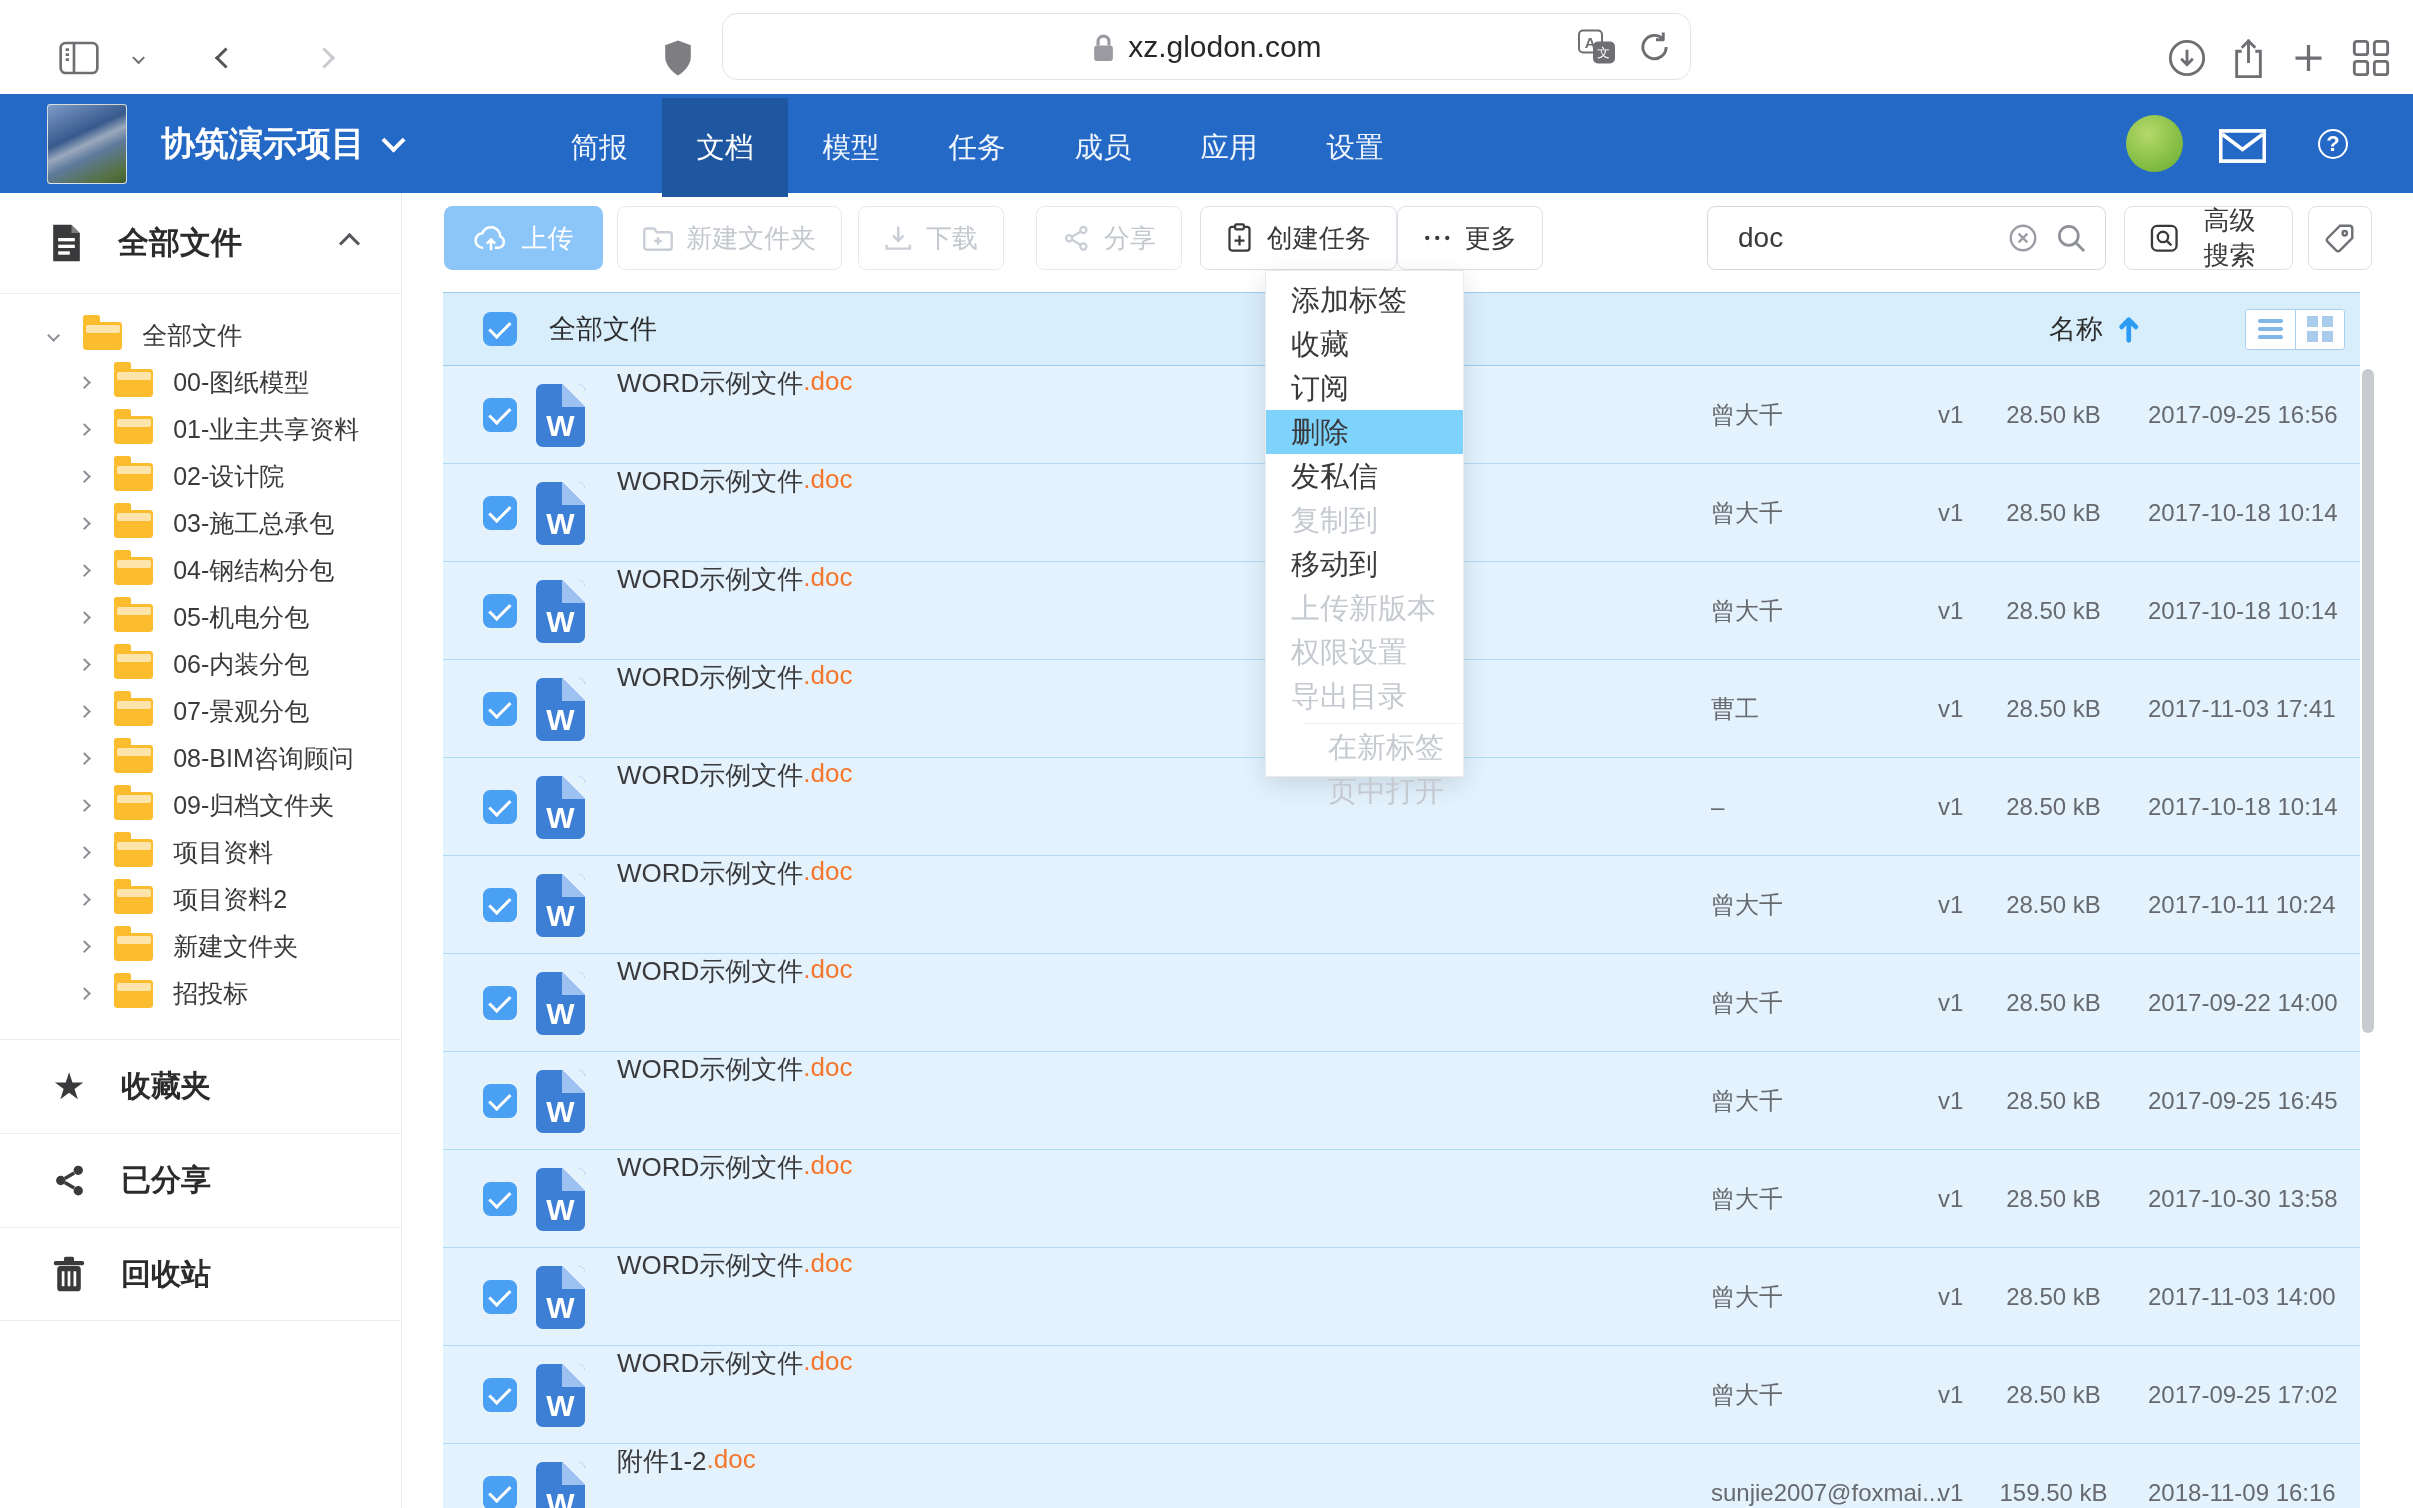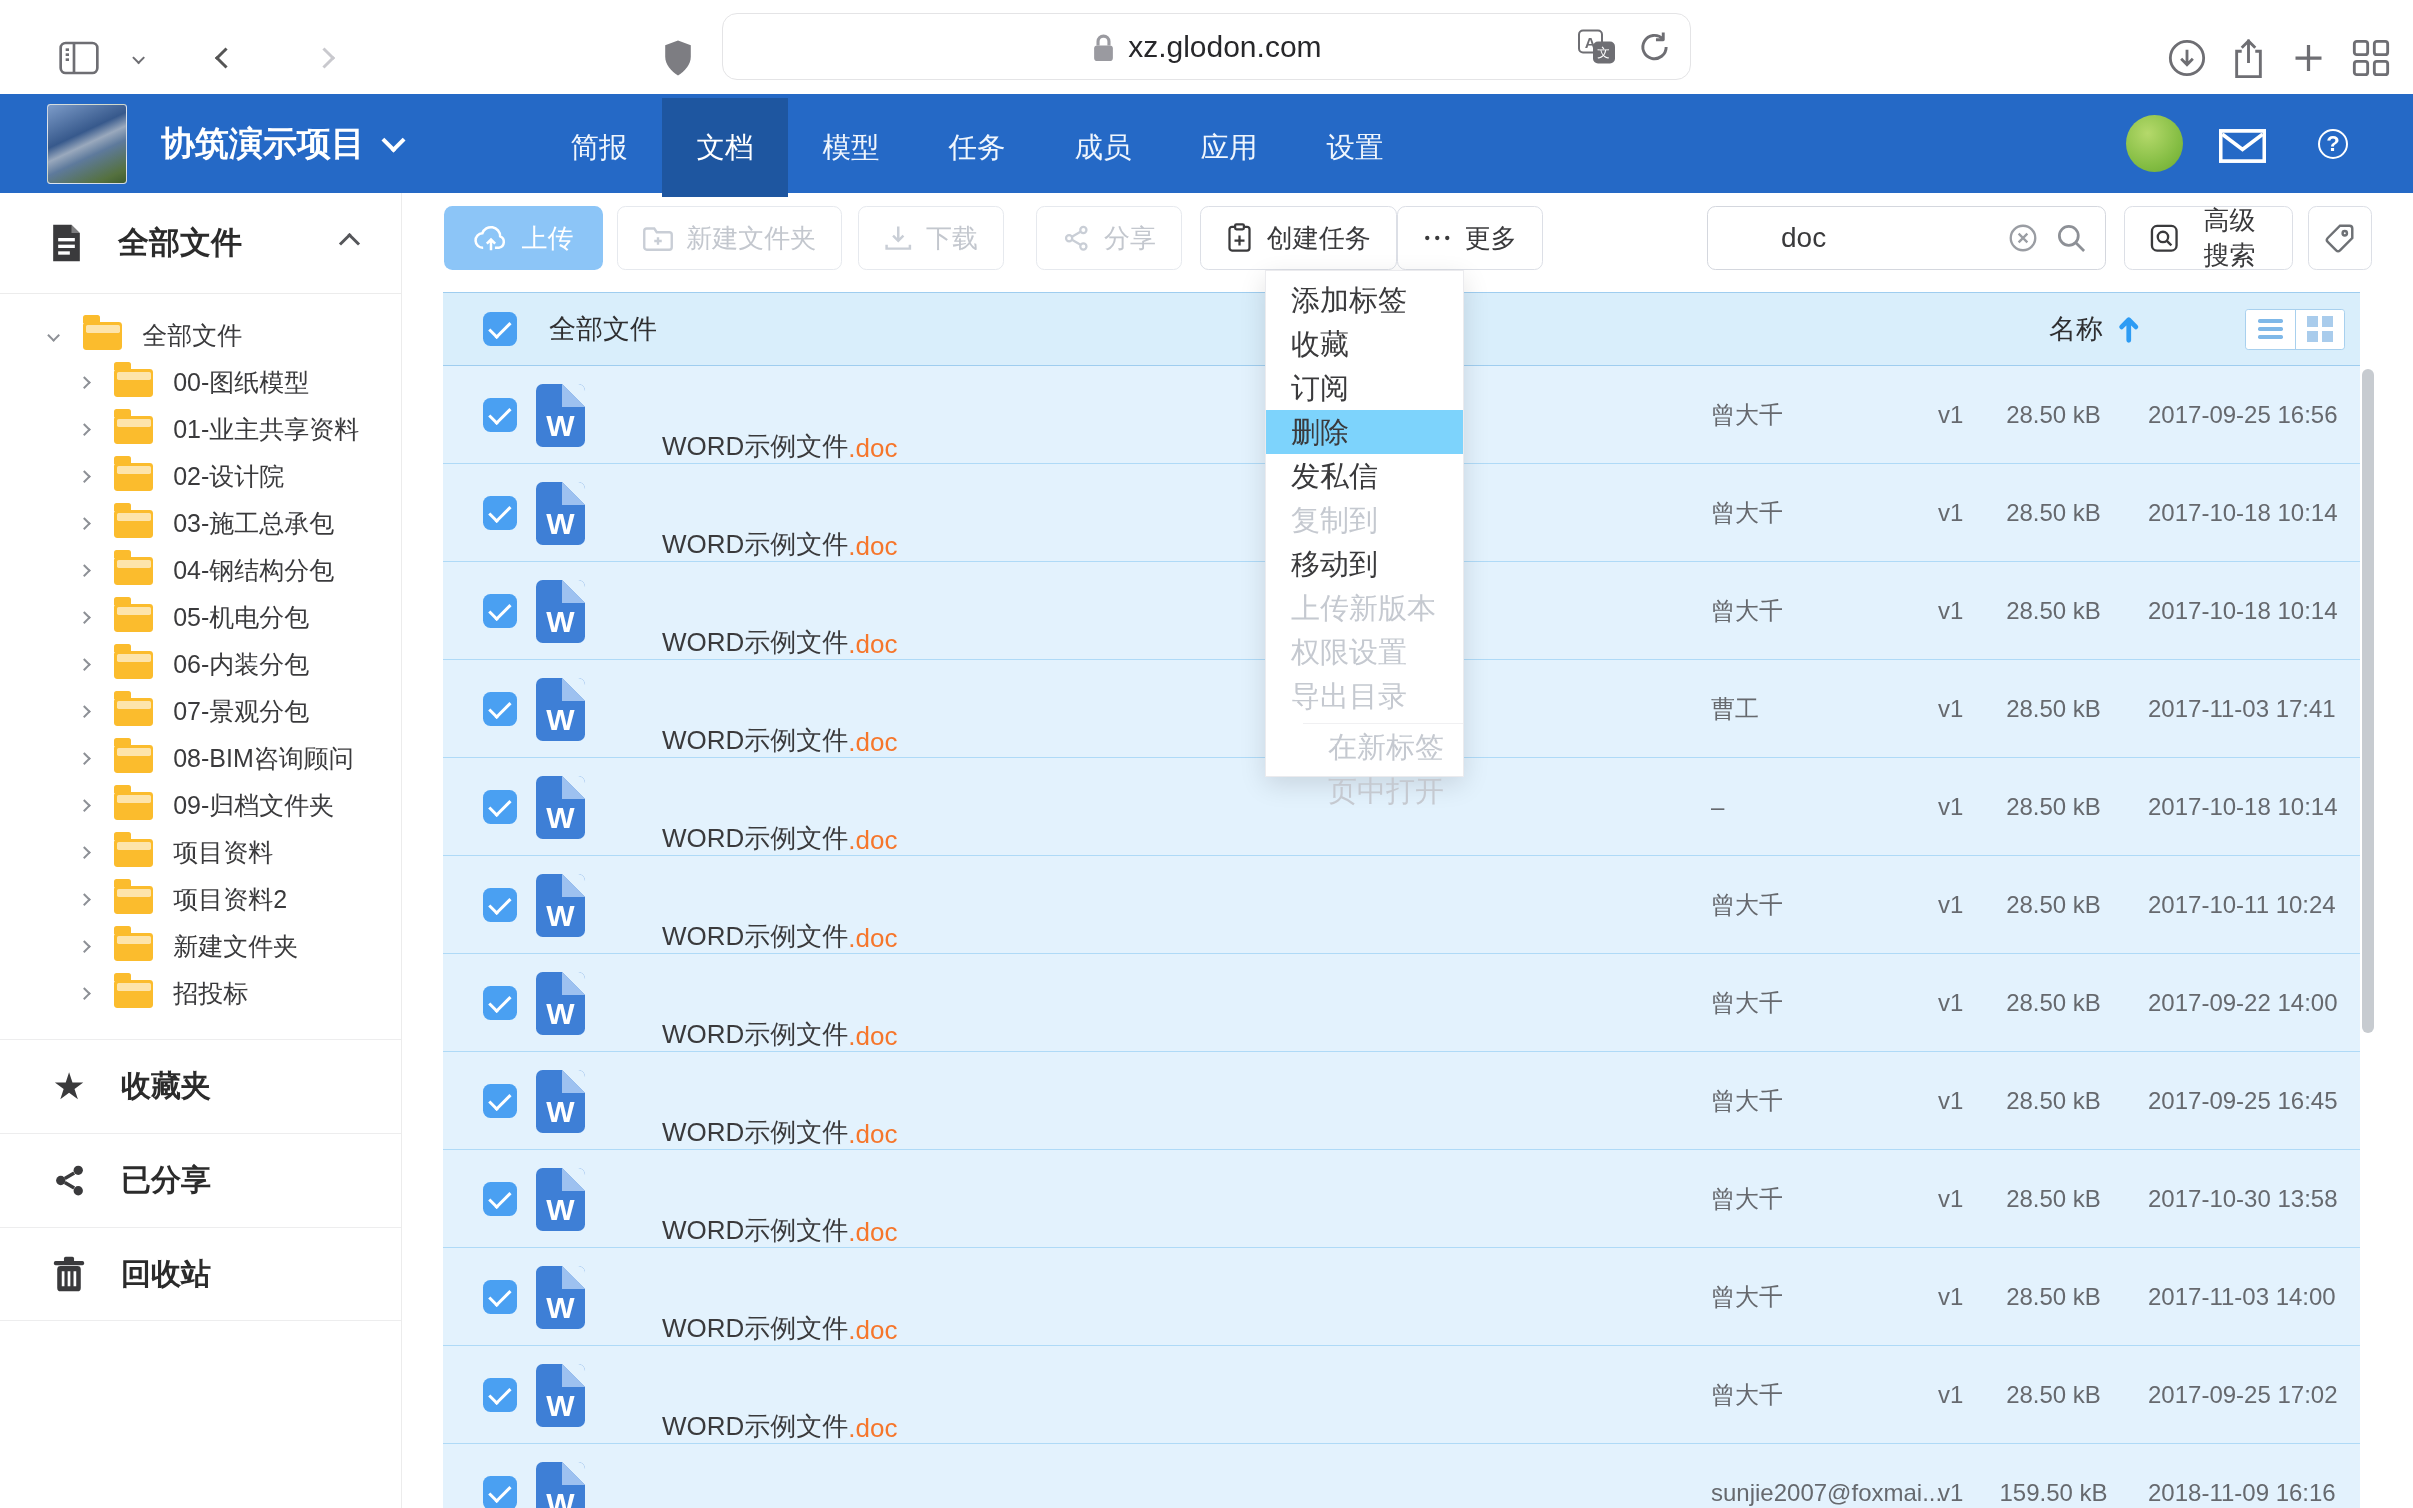--- a/index.html
+++ b/index.html
@@ -59,21 +59,21 @@
   .star-glyph{font-size:37px;line-height:1;color:#3a3a3c;}
 
   
   .toolbar{position:absolute;left:444px;top:206px;height:64px;display:flex;align-items:center;}
   .btn{height:64px;display:inline-flex;align-items:center;justify-content:center;gap:13.4px;padding:0 25px;border:1.7px solid #dcdfe6;border-radius:8.4px;background:#fff;font-size:26px;color:#3a3a3c;}
   .btn .bicon{display:flex;align-items:center;}
   .btn.disabled{color:#c3c7ce;border-color:#e6e9ee;}
   .btn.disabled .bicon{color:#c9ced6;}
   .btn-upload{background:#8cc5f7;border:none;color:#fff;padding:0 30px;}
   .gap16{margin-left:13.4px}.gap19{margin-left:16px}.gap38{margin-left:32px}.gap22{margin-left:18.4px}.gap39{}
-  .search-box{position:absolute;left:1707px;top:206px;width:399px;height:64px;border:1.7px solid #d4d7de;border-radius:8.4px;background:#fff;display:flex;align-items:center;padding-left:43px;}
+  .search-box{position:absolute;left:1707px;top:206px;width:399px;height:64px;border:1.7px solid #d4d7de;border-radius:8.4px;background:#fff;display:flex;align-items:center;}
   .search-box input{border:none;outline:none;flex:1;font-size:28px;color:#3a3a3c;padding-left:30px;background:transparent;font-family:inherit;width:251px;}
   .search-box .sicons{display:flex;align-items:center;gap:17px;padding-right:18.4px;color:#8d9096;}
   .btn-adv{position:absolute;left:2124px;top:206px;width:169px;}
   .btn-tag{position:absolute;left:2308px;top:206px;width:64px;padding:0;color:#6e7175;}
 
   
   .menu{position:absolute;left:1265px;top:270px;width:199px;background:#fff;border:1.7px solid #ebebee;box-shadow:0 8.4px 25px rgba(0,0,0,.12);padding:6.7px 0;z-index:30;}
   .menu-item{height:44px;line-height:44px;padding-left:25px;font-size:29px;color:#3a3a3c;background:#fff;}
   .menu-item.highlighted{background:#7dd3fc;}
   .menu-item.disabled{color:#c5c9d0;}
@@ -93,21 +93,21 @@
   .bars{display:flex;flex-direction:column;gap:4.2px;}
   .bars i{width:25px;height:4.2px;background:#7fb8e8;border-radius:1.7px;}
   .squares{display:grid;grid-template-columns:11px 11px;grid-gap:4.2px;}
   .squares i{width:11px;height:11px;background:#a9ccec;}
   .rows{position:relative;}
   .file-row{position:relative;height:98px;background:#e3f2fd;border-bottom:1.7px solid #afdaf7;}
   .file-row .cb{position:absolute;left:40px;top:32px;}
   .wfile{position:absolute;left:93px;top:17.6px;width:49px;height:63px;background:#3e7fd6;border-radius:6.7px;color:#fff;font-weight:700;font-size:30px;display:flex;align-items:flex-end;justify-content:center;padding-bottom:3.4px;}
   .wfile::before{content:"";position:absolute;top:0;right:0;width:23.5px;height:23.5px;background:#e3f2fd;clip-path:polygon(100% 0,100% 100%,0 0);border-radius:0 6.7px 0 0;}
   .wfile::after{content:"";position:absolute;top:0;right:0;width:23.5px;height:23.5px;background:#9dc1f0;clip-path:polygon(0 0,100% 100%,0 100%);}
-  .fname{position:absolute;left:174px;top:0;height:98px;display:flex;align-items:flex-end;font-size:26px;color:#3a3a3c;margin-left:45px;}
+  .fname{position:absolute;left:174px;top:0;height:98px;display:flex;align-items:flex-start;font-size:26px;color:#3a3a3c;}
   .fname .ext{color:#f6762b;}
   .col{position:absolute;top:0;height:98px;display:flex;align-items:center;font-size:24px;color:#66696e;white-space:nowrap;}
   .col-owner{left:1268px;width:235px;}
   .col-ver{left:1495px;width:59px;}
   .col-size{left:1535px;width:151px;justify-content:center;}
   .col-date{left:1705px;width:201px;}
   .scroll-handle{position:absolute;left:2362px;top:369px;width:11.7px;height:664px;background:#c7cbd0;border-radius:6.7px;z-index:5;}
 
   svg{display:block;}
 </style>

